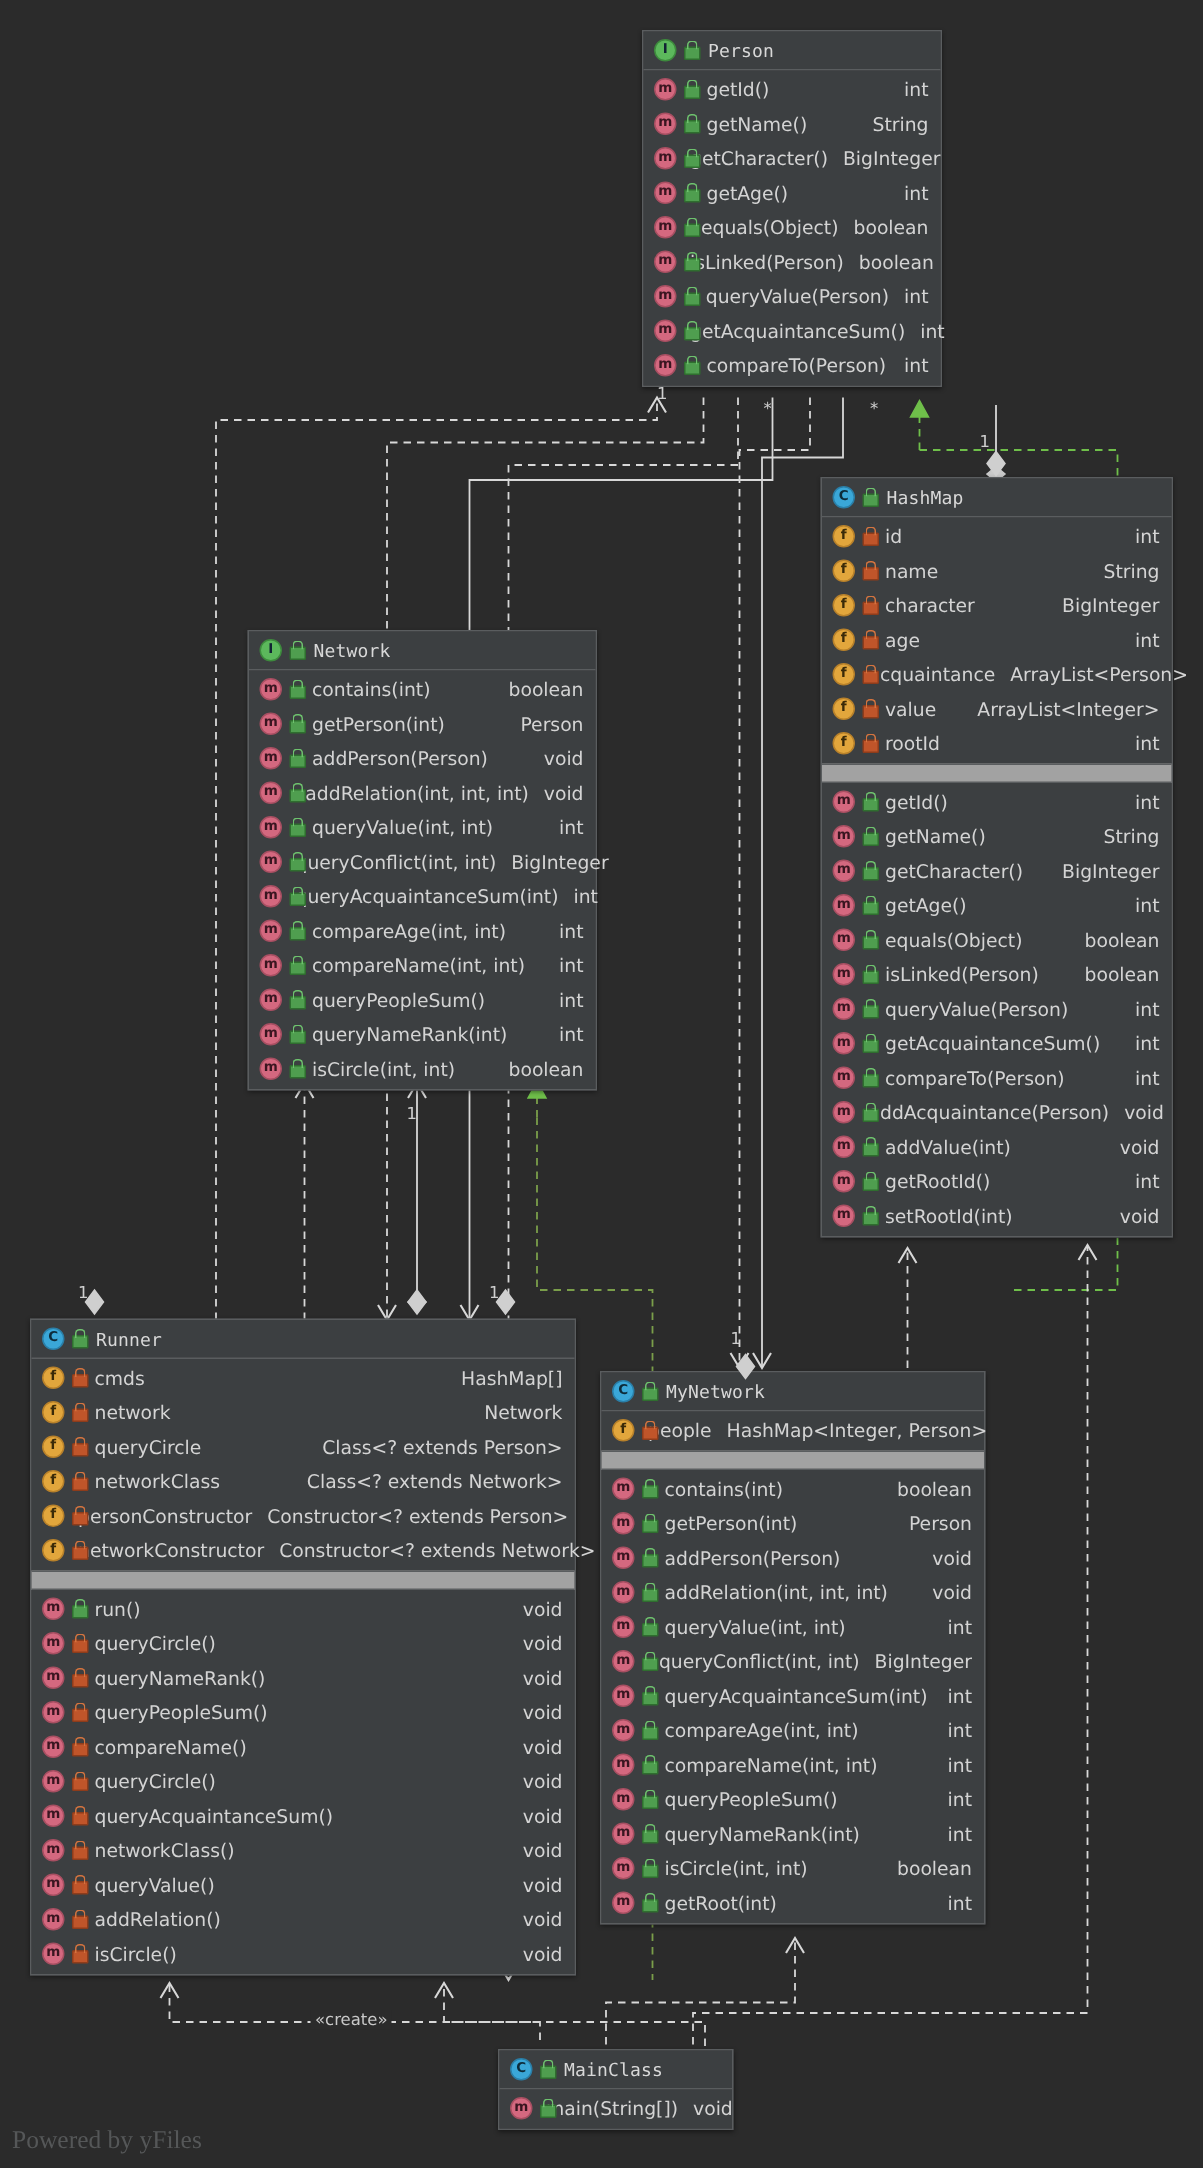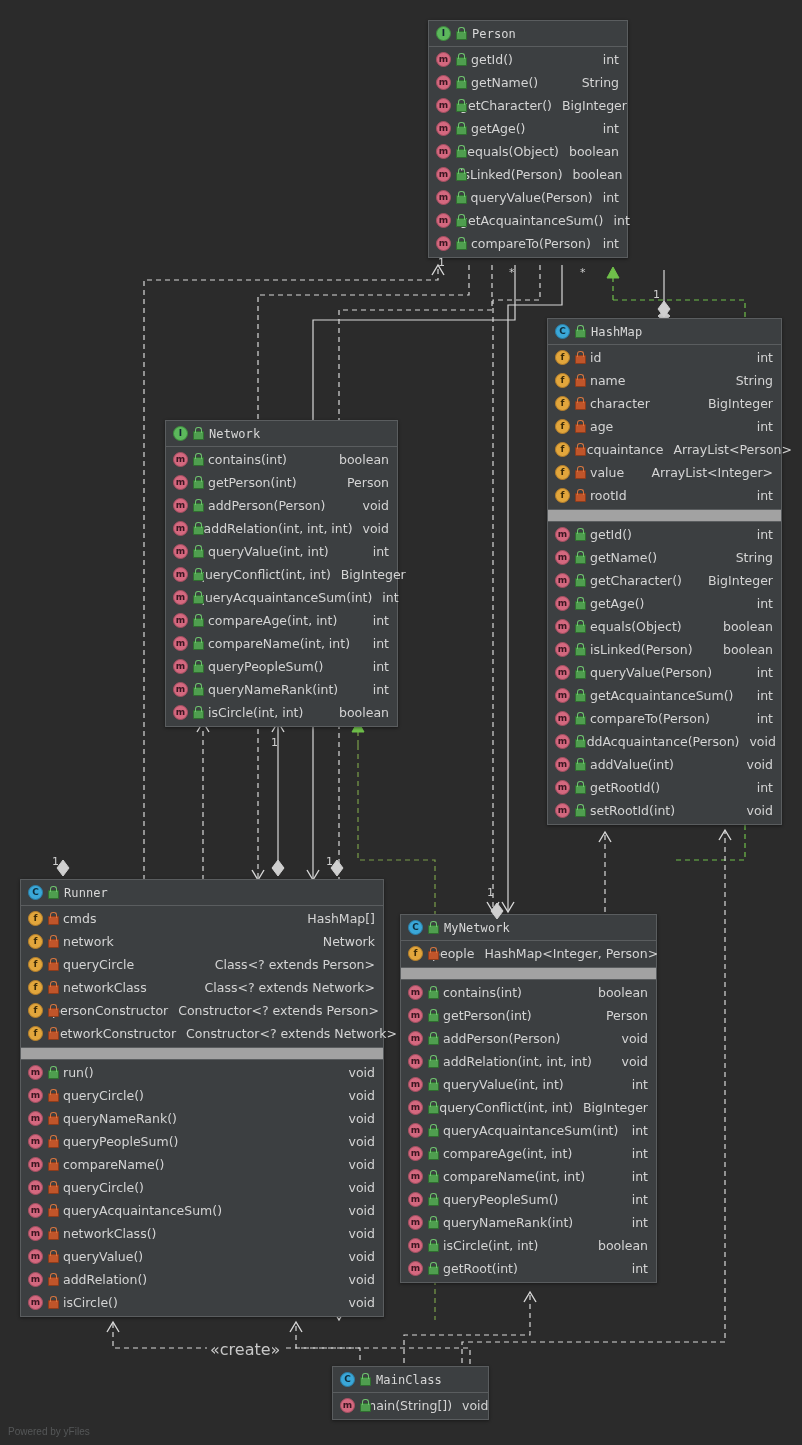--- a/index.html
+++ b/index.html
@@ -115,29 +115,29 @@
 
   
   .lbl {
     position: absolute;
     color: #cfcfcf;
     font-family: "DejaVu Sans", "Liberation Sans", sans-serif;
     font-size: 11px;
     z-index: 6;
     white-space: nowrap;
   }
-  .lbl.stereo { font-size: 16px; color: #c8c8c8; background:#2b2b2b; padding:0 3px; }
+  .lbl.stereo { font-size: 11px; color: #c8c8c8; background:#2b2b2b; padding:0 3px; }
 
   
   #watermark {
     position: absolute;
     left: 8px; bottom: 8px;
     color: #555758;
-    font-size: 10px;
-    font-family: Liberation Sans, sans-serif;
+    font-size: 17px;
+    font-family: Liberation Serif, serif;
     z-index: 3;
   }
 </style>
 </head>
 <body>
 
 <div id="canvas">
 
   <svg class="edges" viewBox="0 0 802 1445">
     <defs>

